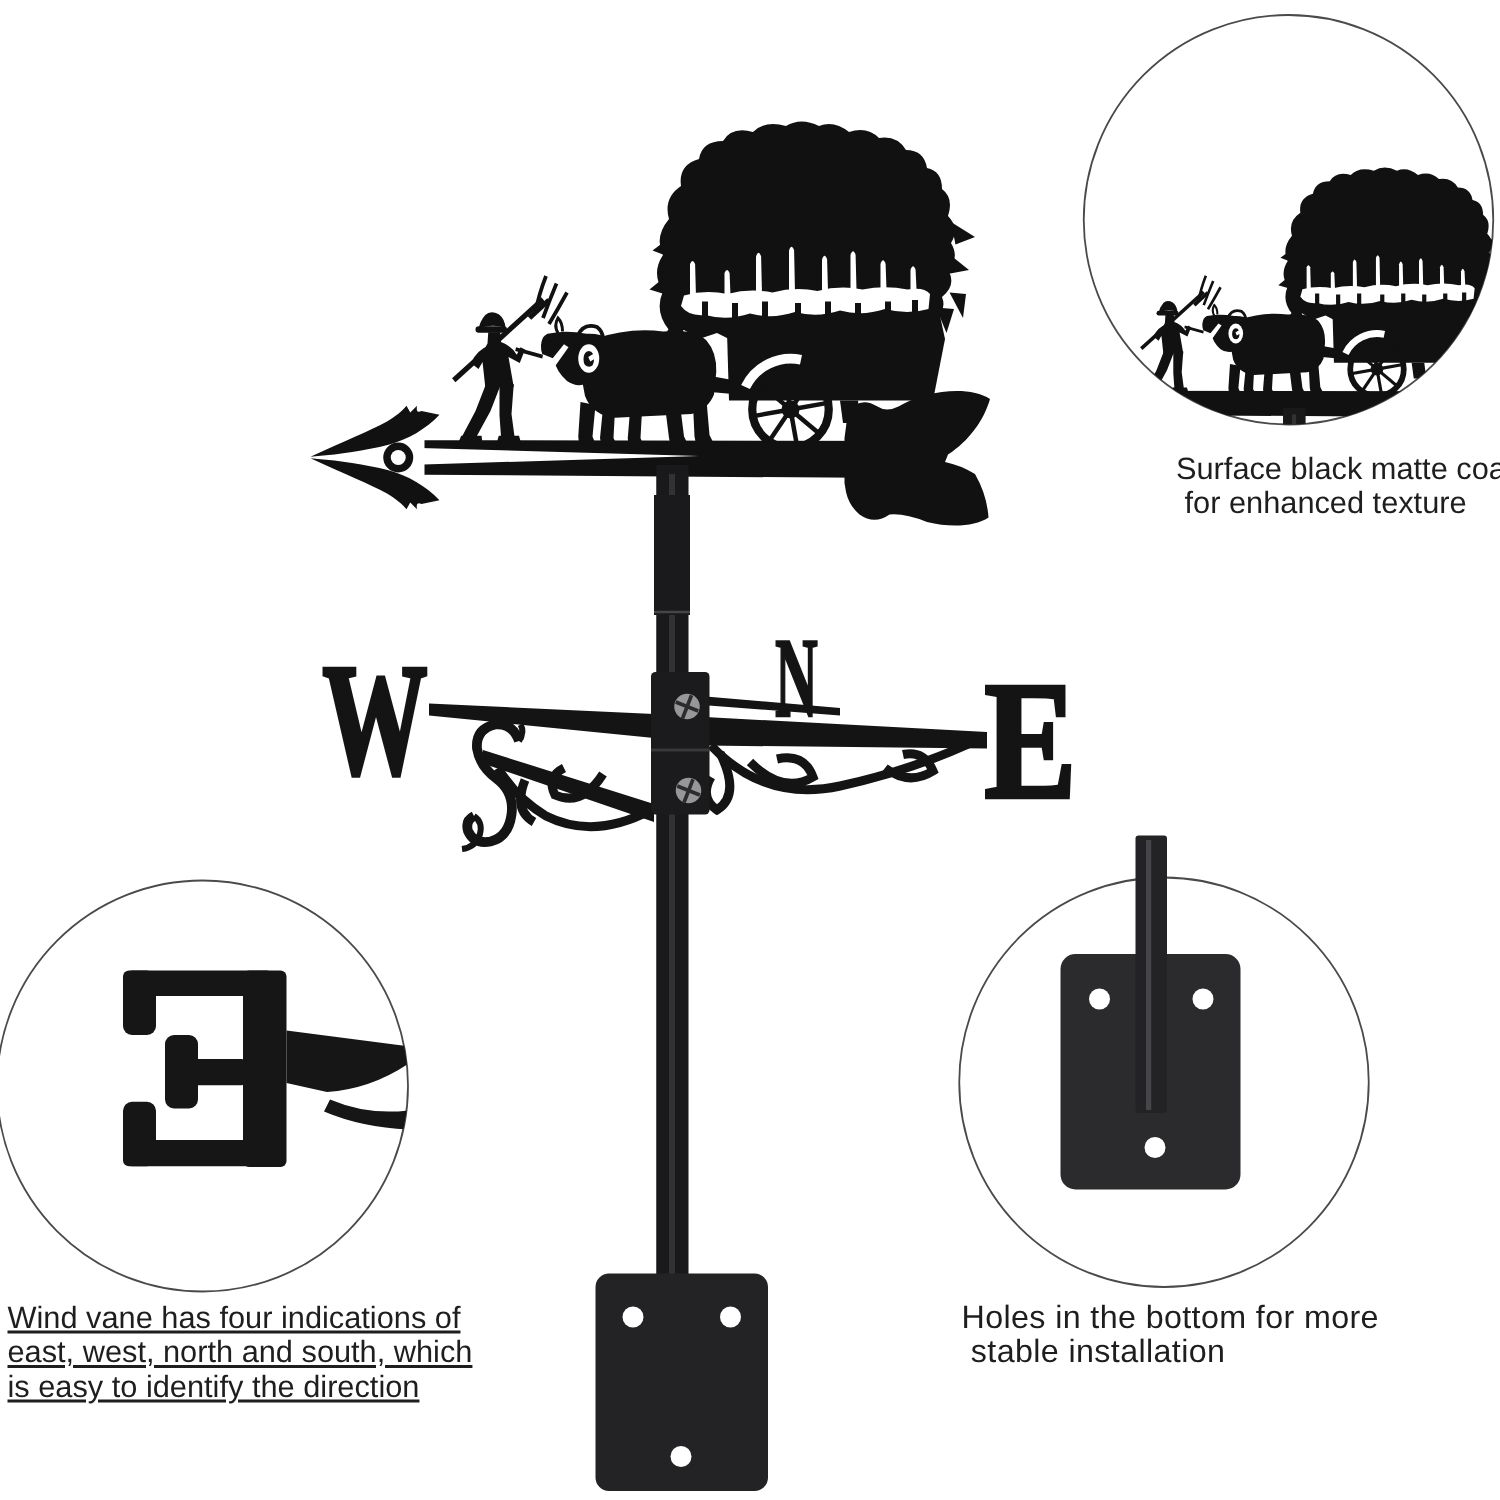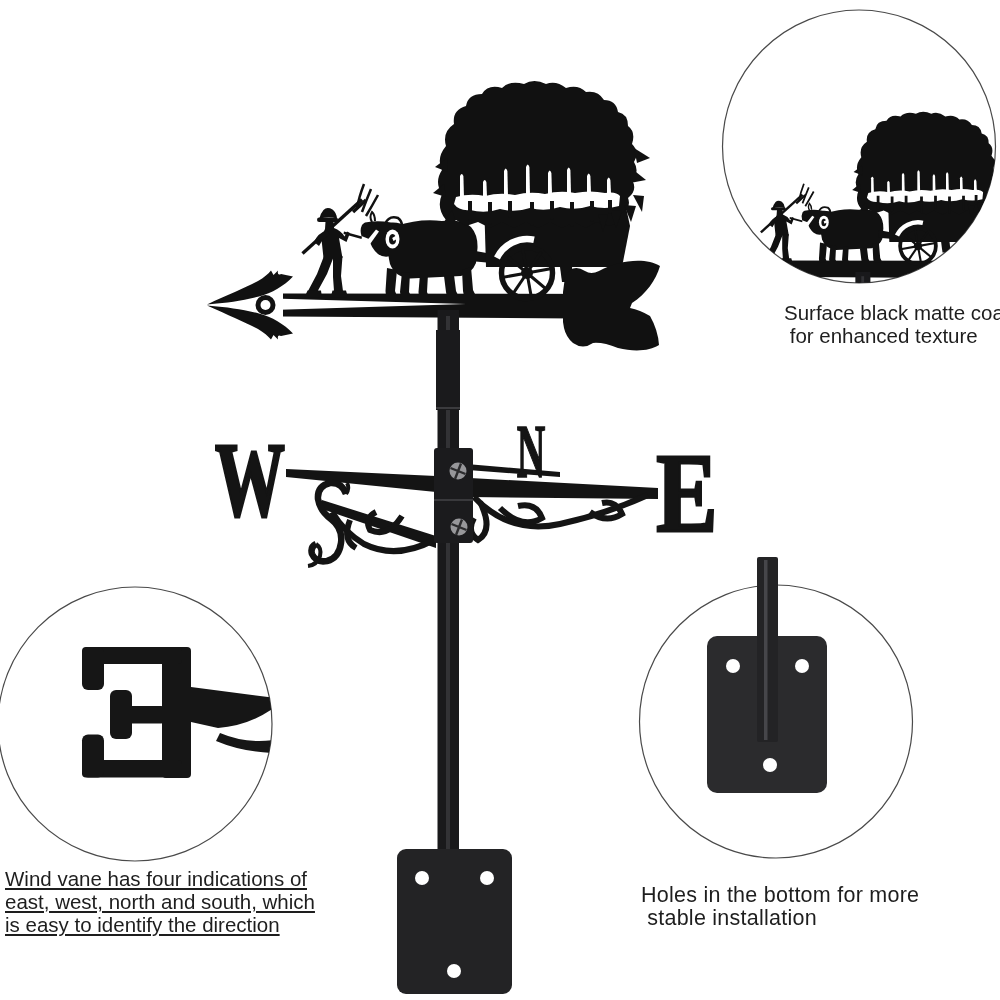--- a/index.html
+++ b/index.html
@@ -234,15 +234,15 @@
     <circle cx="802" cy="666" r="7" fill="#fff"></circle>
     <circle cx="770" cy="765" r="7" fill="#fff"></circle>
   </g>
 </svg>
 
 <div class="cap" style="left:784px;top:301px;">Surface black matte coating
  for enhanced texture</div>
 <div class="cap" style="left:5px;top:867px;text-decoration:underline;">Wind vane has four indications of
 east, west, north and south, which
 is easy to identify the direction</div>
-<div class="cap" style="left:641px;top:867px;font-size:21.5px;letter-spacing:0.25px;margin-top:17px;">Holes in the bottom for more
+<div class="cap" style="left:641px;top:867px;font-size:21.5px;letter-spacing:0.25px;">Holes in the bottom for more
  stable installation</div>
 </div>
 
 </body></html>

